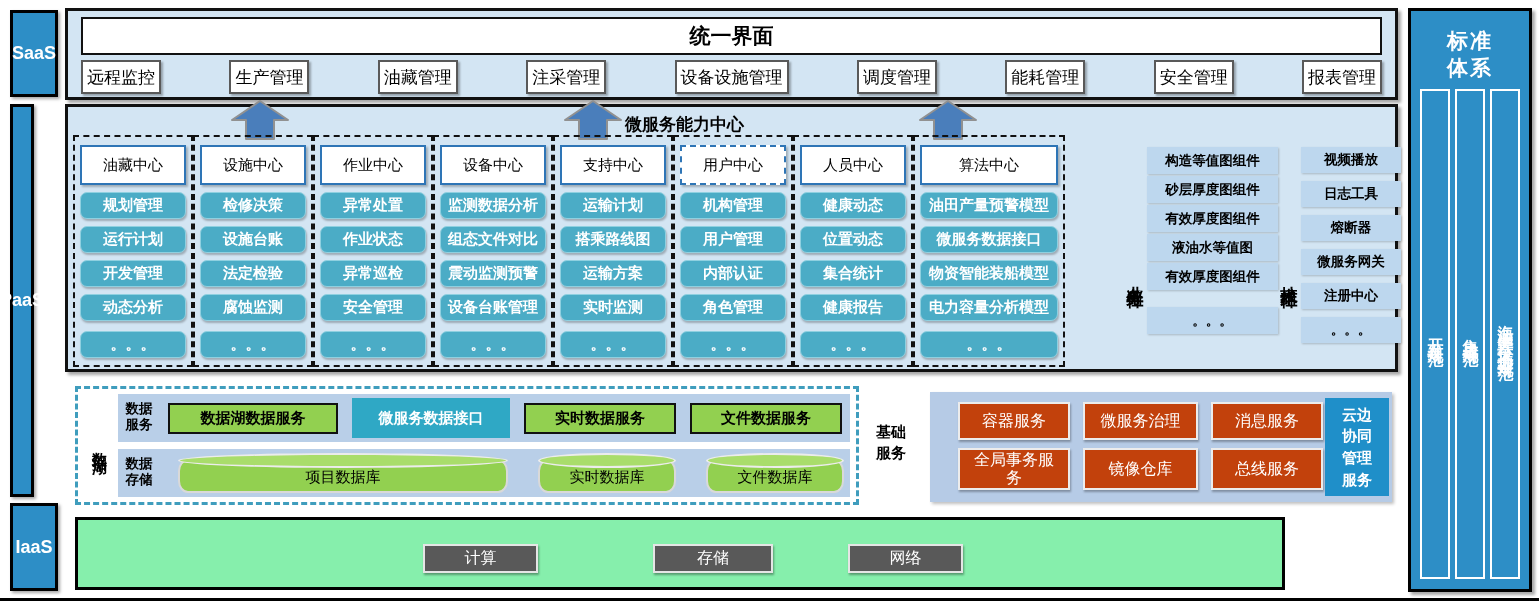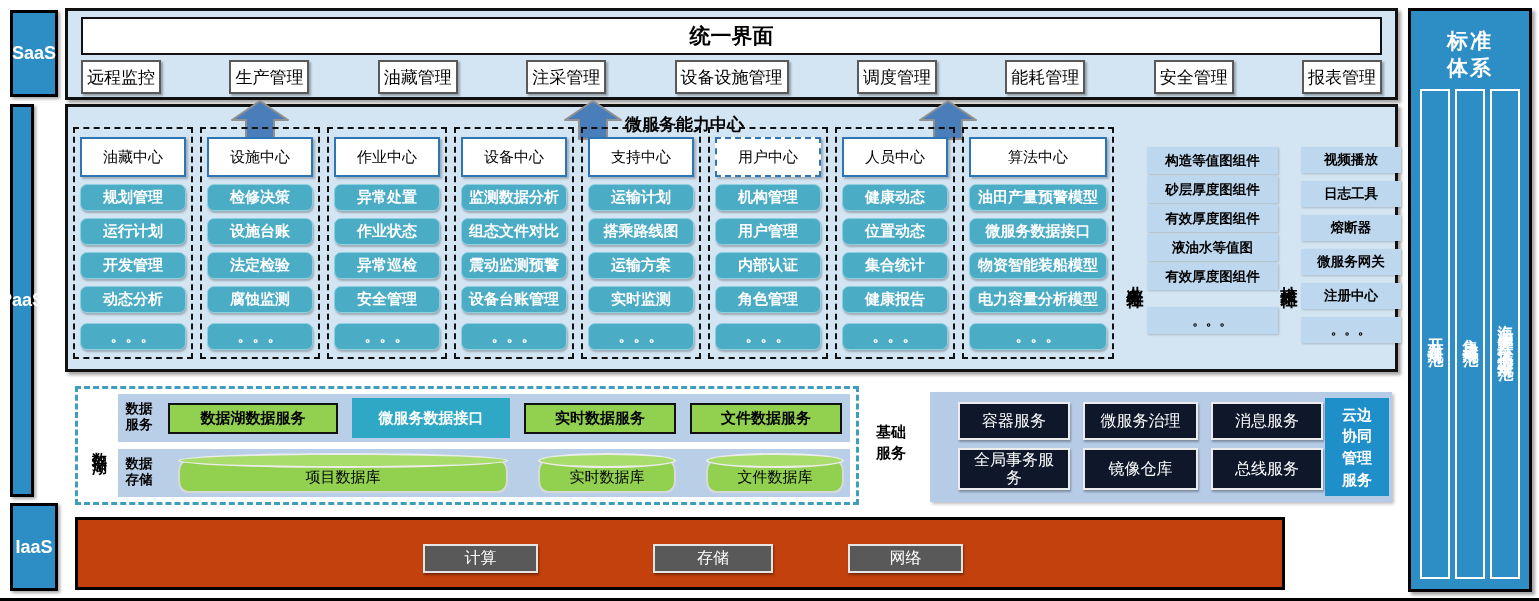--- a/index.html
+++ b/index.html
@@ -28,21 +28,21 @@
     display:flex; justify-content:space-between; }
   .app-btn { background:#fff; border:2px solid #595959; box-shadow:2px 2px 2px rgba(0,0,0,.3);
     font-size:17px; padding:0 4px; white-space:nowrap; }
 
   
   .paas-panel { left:65px; top:104px; width:1333px; height:268px; background:#d3e5f3;
     border:3px solid #111; box-sizing:border-box; box-shadow:3px 3px 3px rgba(0,0,0,.35); }
   .paas-title { position:absolute; left:557px; top:6px; font-weight:bold; font-size:17px; color:#000; }
   .arrow { position:absolute; width:58px; height:40px; top:-7px; }
 
-  .cols { position:absolute; left:5px; top:20px; height:232px; display:flex; gap:7px; }
+  .cols { position:absolute; left:5px; top:28px; height:232px; display:flex; }
   .col { width:120px; box-sizing:border-box; border:2px dashed #111;
     padding:8px 5px 7px 5px; display:flex; flex-direction:column; gap:7px; }
   .col.wide { width:152px; }
   .col-head { min-height:36px; background:#fff; border:2px solid #2e75b6; font-size:15px;
     box-shadow:2px 2px 2px rgba(0,0,0,.25); }
   .col.dashed-head .col-head { border:2px dashed #2e75b6; }
   .svc { min-height:25px; background:#4bacc6; border:1px solid #8fd0e0; border-radius:7px;
     color:#fff; font-weight:bold; font-size:15px; box-shadow:1px 2px 2px rgba(0,0,0,.25); white-space:nowrap; }
   .col > .svc:last-child { margin-top:auto; }
 
@@ -83,29 +83,29 @@
   .cyl-1 { width:330px; margin-left:10px; } .cyl-2 { width:138px; margin-left:16px; } .cyl-3 { width:138px; margin-left:16px; }
 
   
   .base-label { left:874px; top:421px; width:34px; font-weight:bold; font-size:15px;
     line-height:1.4; text-align:center; }
   .base-panel { left:930px; top:392px; width:462px; height:110px; background:#b6cbe6;
     box-shadow:2px 2px 3px rgba(0,0,0,.25); }
   .base-grid { position:absolute; left:28px; top:10px;
     display:grid; grid-template-columns:112px 115px 112px; grid-template-rows:38px 42px;
     column-gap:13px; row-gap:8px; }
-  .base-item { background:#0f172a; color:#fff; font-size:16px; line-height:1.15;
+  .base-item { background:#c2410c; color:#fff; font-size:16px; line-height:1.15;
     border:2px solid #ececec; box-sizing:border-box; padding:0 10px; text-align:center;
     display:flex; align-items:center; justify-content:center; box-shadow:1px 2px 2px rgba(0,0,0,.3); }
   .cloud-edge { position:absolute; right:3px; top:6px; bottom:6px; width:64px;
     background:#1f8fc9; color:#fff; font-weight:bold; font-size:15px; line-height:1.45;
     padding:0 15px; box-sizing:border-box; text-align:center; display:flex; align-items:center; justify-content:center; }
 
   
-  .iaas-panel { left:75px; top:517px; width:1210px; height:73px; background:#c2410c;
+  .iaas-panel { left:75px; top:517px; width:1210px; height:73px; background:#86efac;
     border:3px solid #000; box-sizing:border-box; }
   .iaas-item { position:absolute; top:24px; height:29px; background:#595959; color:#fff;
     font-size:16px; border:2px solid #e5e5e5; box-sizing:border-box; box-shadow:1px 2px 2px rgba(0,0,0,.35); }
   .iaas-1 { left:345px; width:115px; } .iaas-2 { left:575px; width:120px; } .iaas-3 { left:770px; width:115px; }
 
   
   .sidebar { left:1408px; top:8px; width:124px; height:584px; background:#2d8ec6;
     border:3px solid #000; box-sizing:border-box; box-shadow:3px 3px 3px rgba(0,0,0,.35); }
   .sb-title { width:56px; margin:16px auto 0; color:#fff; font-weight:bold; font-size:21px;
     line-height:1.3; text-align:center; letter-spacing:2px; }

